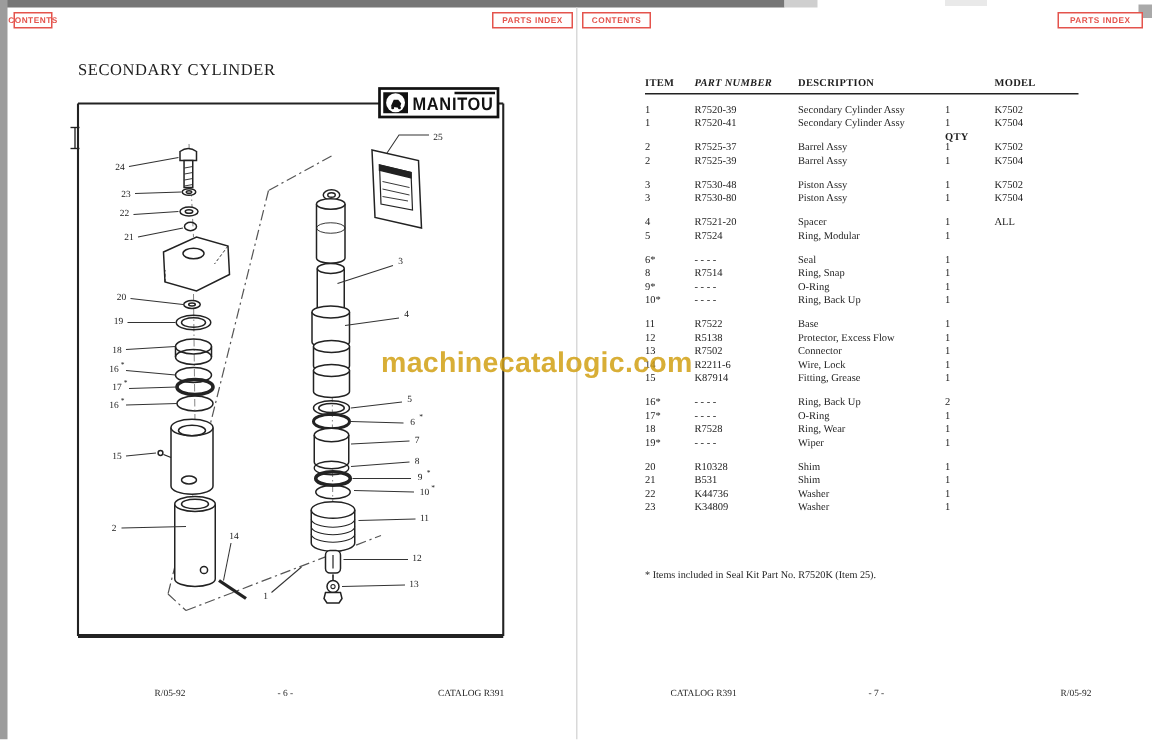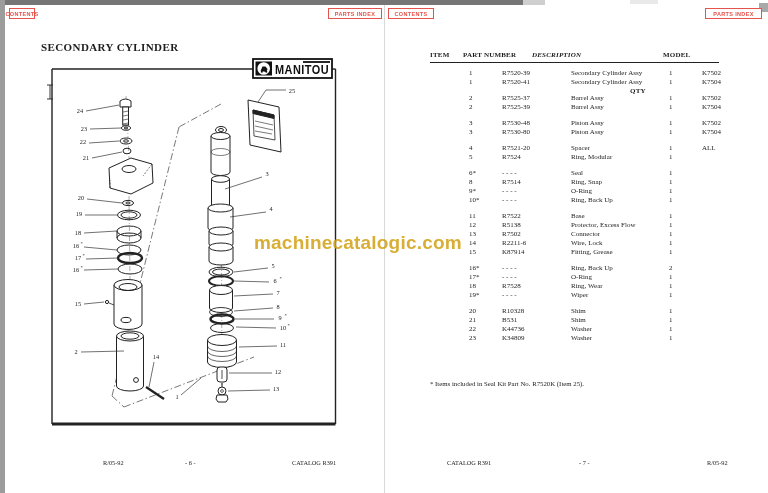--- a/index.html
+++ b/index.html
@@ -16,29 +16,29 @@
   
   .btn{position:absolute;top:8px;height:11px;box-sizing:border-box;
        border:1px solid var(--accent,#e4534c);color:var(--accent,#e4534c);
        background:#fffefe;font:bold 5.5px "Liberation Sans",sans-serif;
        display:flex;align-items:center;justify-content:center;letter-spacing:.35px;cursor:pointer;}
   #btn-contents-left{left:9px;width:26px;}
   #btn-parts-left{left:328px;width:54px;}
   #btn-contents-right{left:388px;width:46px;}
   #btn-parts-right{left:705px;width:57px;}
   
-  .page-title{left:41px;top:41px;font-weight:bold;font-size:11px;letter-spacing:.4px;}
+  .page-title{left:52px;top:41px;font-weight:normal;font-size:11px;letter-spacing:.4px;}
   
   .ptable{left:430px;top:51px;width:289px;font-size:7px;line-height:9px;}
   .thead{position:relative;height:11px;border-bottom:1px solid #222;margin-bottom:6px;
          font-weight:bold;letter-spacing:.2px;}
   .thead span{position:absolute;top:0;white-space:nowrap;}
-  .h-item{left:0;} .h-part{left:33px;} .h-desc{left:102px;font-style:italic;} .h-qty{left:200px;margin-top:36px;} .h-model{left:233px;}
+  .h-item{left:0;} .h-part{left:33px;font-style:italic;} .h-desc{left:102px;} .h-qty{left:200px;margin-top:36px;} .h-model{left:233px;}
   .tgroup{margin-bottom:7px;}
-  .trow{height:9px;white-space:nowrap;margin-left:39px;}
+  .trow{height:9px;white-space:nowrap;}
   .trow span{display:inline-block;vertical-align:top;overflow:visible;}
   .c-item{width:33px;} .c-part{width:69px;} .c-desc{width:98px;} .c-qty{width:33px;} .c-model{width:55px;}
   .footnote{left:430px;top:380px;font-size:6.8px;}
   
   .pfoot{top:459px;font-size:6.3px;white-space:nowrap;}
   
   .watermark{left:254px;top:232px;font:bold 19px "Liberation Sans",sans-serif;
              color:var(--gold,#d2a014);opacity:.85;letter-spacing:.2px;z-index:50;text-align:center;}
   
   svg.diagram{position:absolute;left:0;top:0;pointer-events:none;}

